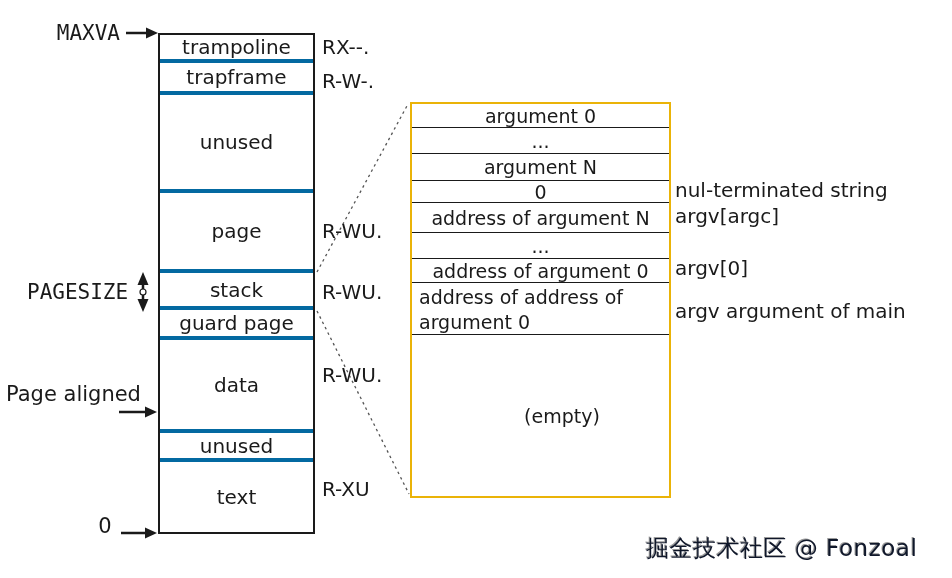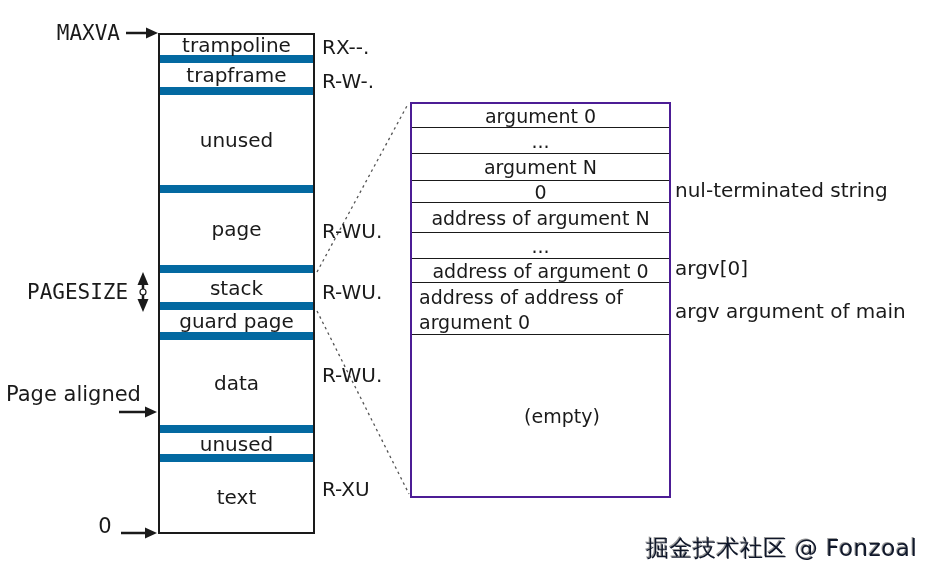--- a/index.html
+++ b/index.html
@@ -13,36 +13,36 @@
   }
   svg.overlay{position:absolute;left:0;top:0;pointer-events:none;}
 
   
   .mm-box{
     position:absolute;left:158px;top:33px;width:157px;height:501px;
     border:2px solid #1a1a1a;box-sizing:border-box;
     display:flex;flex-direction:column;background:#ffffff;
   }
   .mm-row{
-    box-sizing:border-box;border-bottom:8px solid #0369a1;
+    box-sizing:border-box;border-bottom:4px solid #0369a1;
     display:flex;align-items:center;justify-content:center;
     font-size:20px;line-height:22px;flex:0 0 auto;
   }
   .mm-row:last-child{border-bottom:none;flex:1 1 auto;}
 
   
   .perm{
     position:absolute;left:322px;font-size:20px;line-height:24px;
     white-space:nowrap;
   }
 
   
   .sd-box{
     position:absolute;left:410px;top:102px;width:261px;height:396px;
-    border:2px solid #4c1d95;box-sizing:border-box;
+    border:2px solid #eab308;box-sizing:border-box;
     display:flex;flex-direction:column;background:#ffffff;
   }
   .sd-row{
     box-sizing:border-box;border-bottom:1.5px solid #1a1a1a;
     display:flex;align-items:center;justify-content:center;
     font-size:19px;line-height:22px;flex:0 0 auto;
     overflow:hidden;
   }
   .sd-row:last-child{border-bottom:none;flex:1 1 auto;margin-left:43px;}
   .sd-row.twoline{
@@ -174,18 +174,19 @@
     </div>
     <div class="sd-row twoline" style="height:52px">
       <span>address of address of argument 0</span>
     </div>
     <div class="sd-row">
       <span>(empty)</span>
     </div>
   </div>
 
   <div class="annot" style="top:177px">nul-terminated string</div>
+  <div class="annot" style="top:203px">argv[argc]</div>
   <div class="annot" style="top:255px">argv[0]</div>
   <div class="annot" style="top:298px">argv argument of main</div>
 
   <div class="watermark">掘金技术社区 @ Fonzoal</div>
 
 </div>
 
 </body></html>

